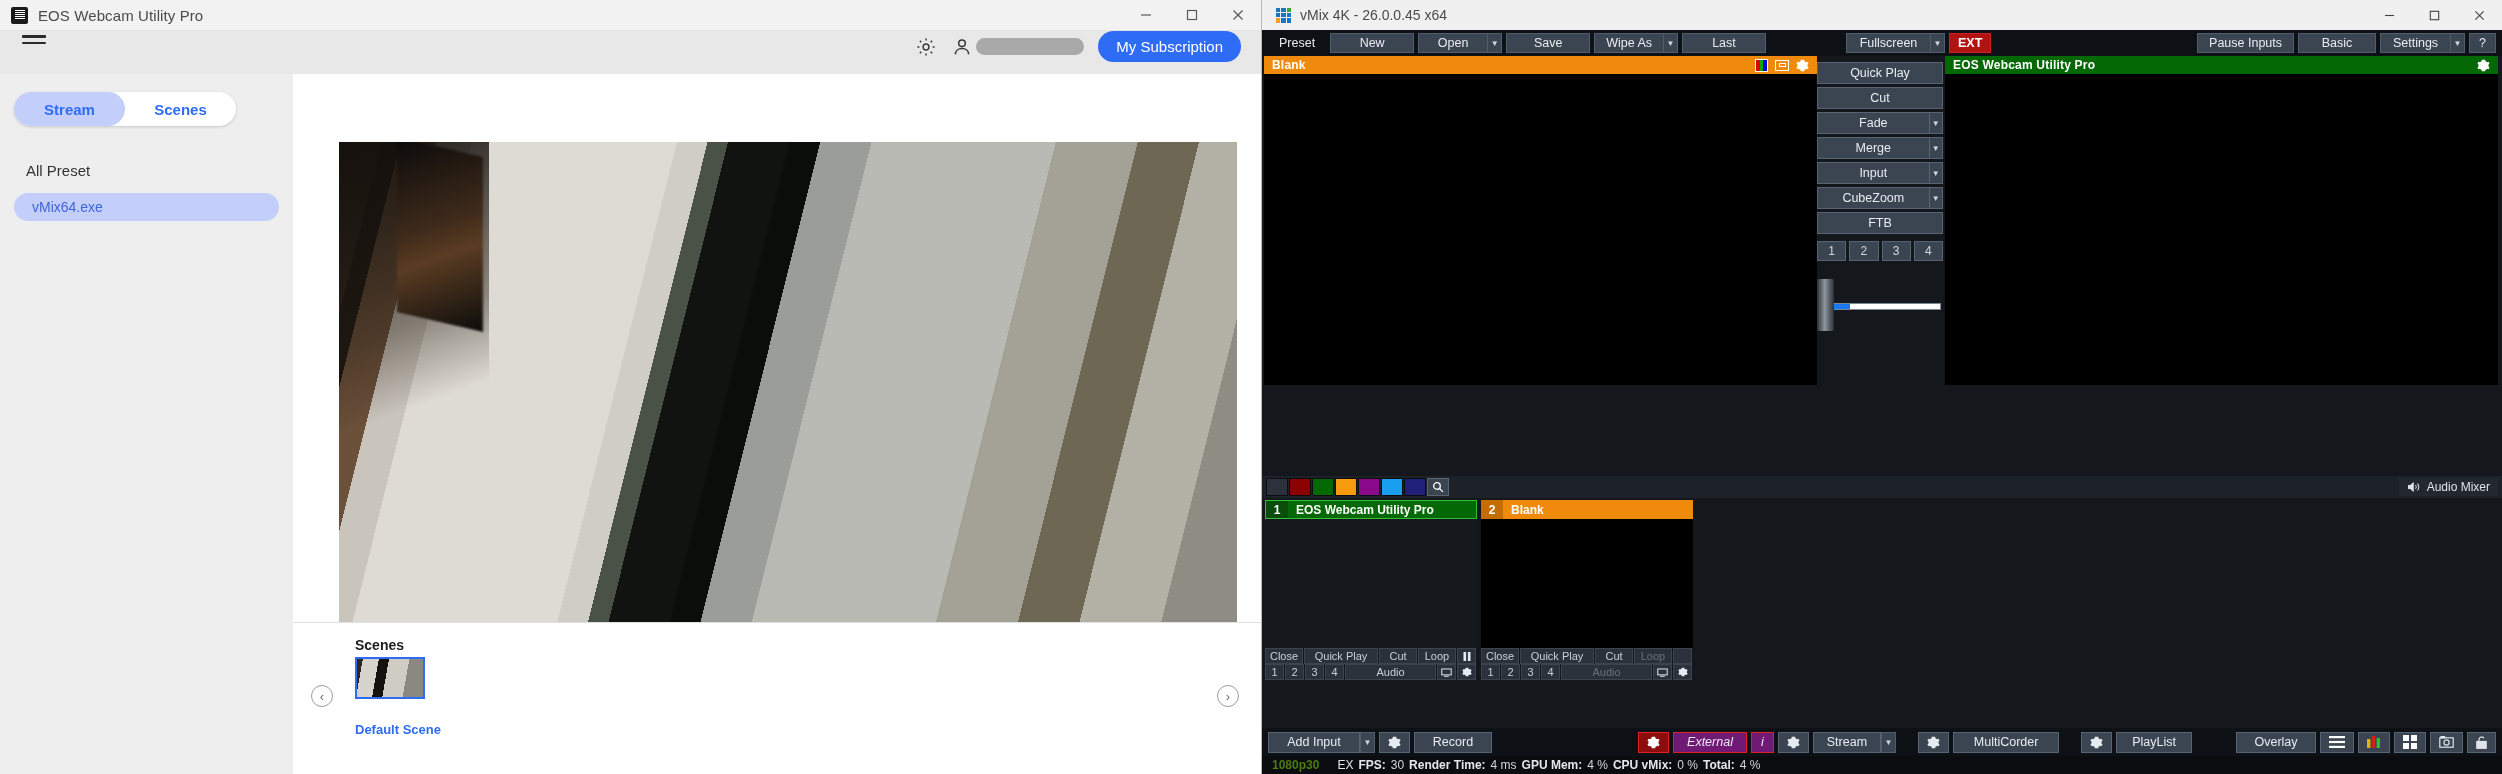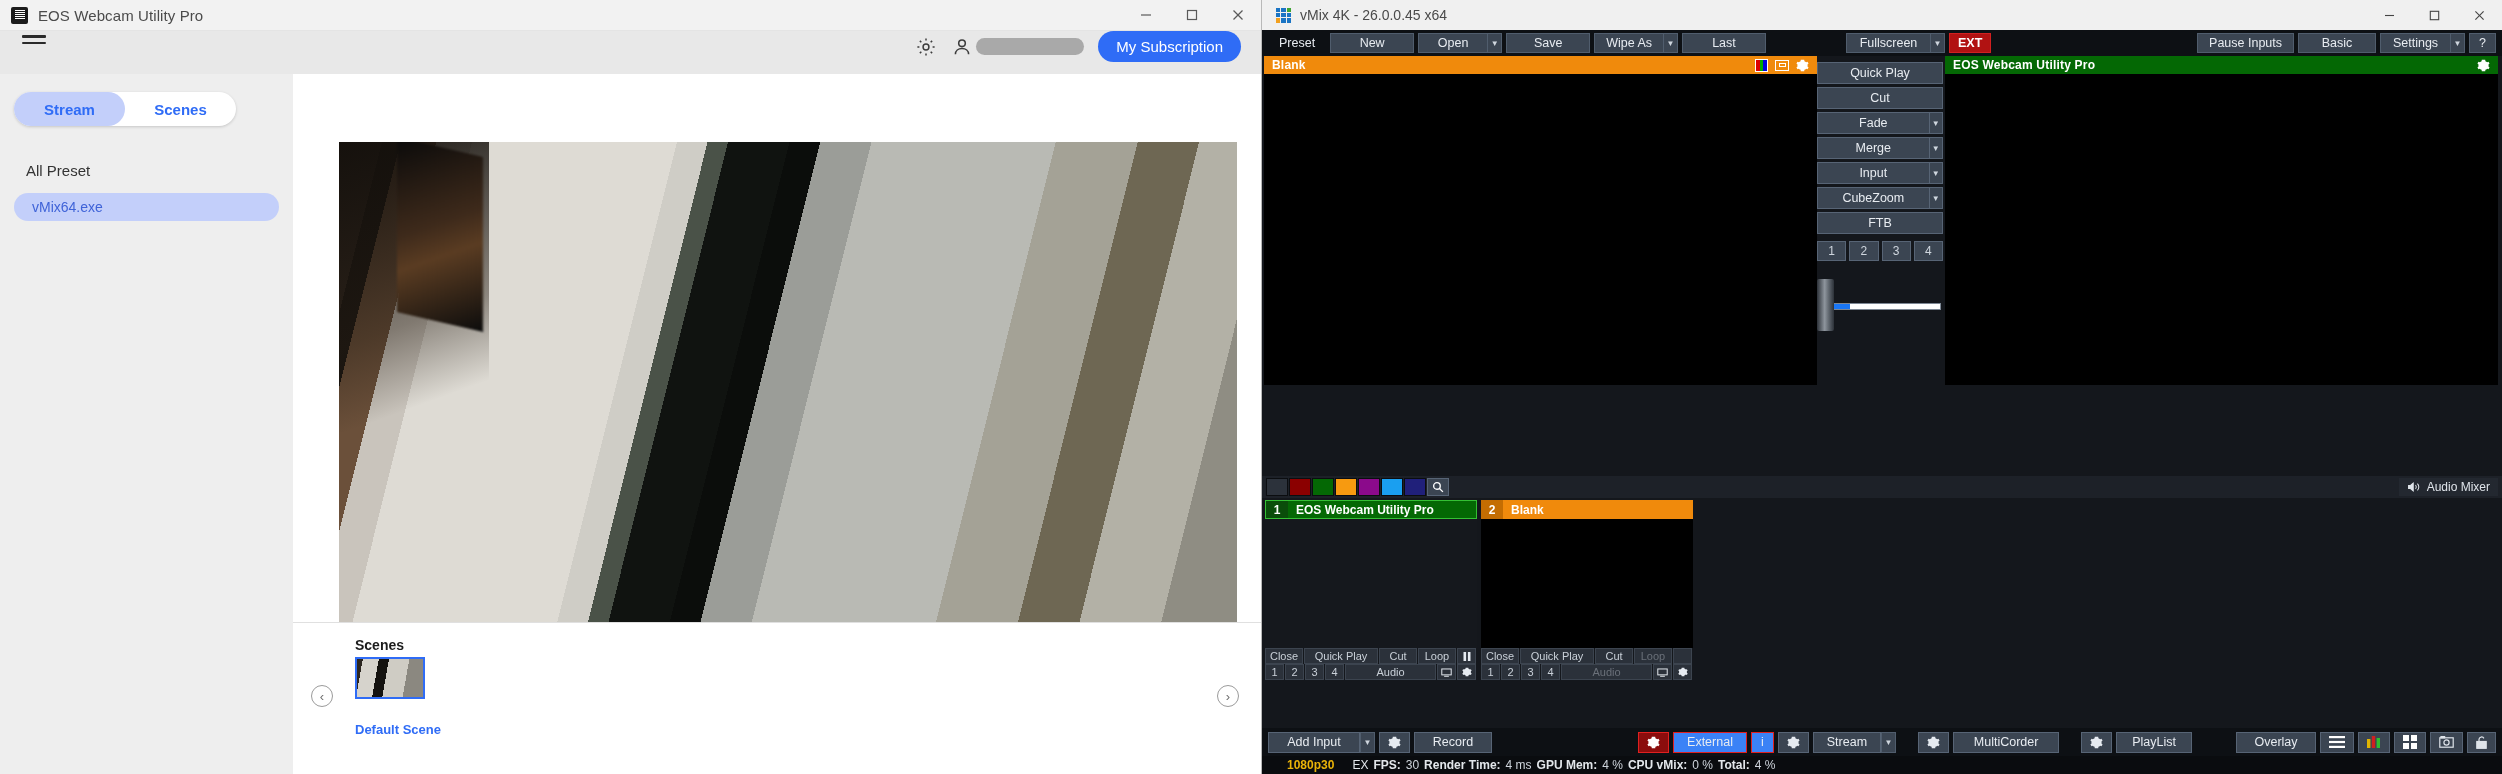--- a/index.html
+++ b/index.html
@@ -261,32 +261,32 @@
   .tile-row .tcell.wide { flex: 2; }
 
   #vmix-bottombar {
     position: absolute; bottom: 18px; left: 0; width: 100%; height: 28px;
     background: #0d1014; display: flex; align-items: center; gap: 4px; padding: 0 6px;
   }
   .bbtn {
     background: #3b4552; border: 1px solid #576475; color: #e8ecf1;
     height: 21px; padding: 0 13px; font-size: 12.5px; font-family: inherit; cursor: pointer; white-space: nowrap;
   }
-  .bbtn.red { background: #3b82f6; border-color: #e02020; }
+  .bbtn.red { background: #701a75; border-color: #e02020; font-style: italic; }
   .bbtn.icon { padding: 0 8px; display: flex; align-items: center; justify-content: center; }
   .bbtn.redicon { background: #8b0d0d; border-color: #e02020; padding: 0 8px; }
   .bsep { width: 18px; }
   #bottom-right { margin-left: auto; display: flex; align-items: center; gap: 4px; }
 
   #vmix-status {
     position: absolute; bottom: 0; left: 0; width: 100%; height: 18px;
     background: #0a0c0f; display: flex; align-items: center; padding-left: 10px; gap: 5px;
     font-size: 12px; color: #e3e7eb;
   }
-  #vmix-status .res { color: #eab308; font-weight: bold; margin-left: 15px; }
+  #vmix-status .res { color: #4d7c0f; font-weight: bold; }
   #vmix-status b { font-weight: bold; }
   #vmix-status .val { color: #cfd5dc; }
 
   svg { display: block; }
 </style>
 </head>
 <body>
 
 <div id="root">
 

